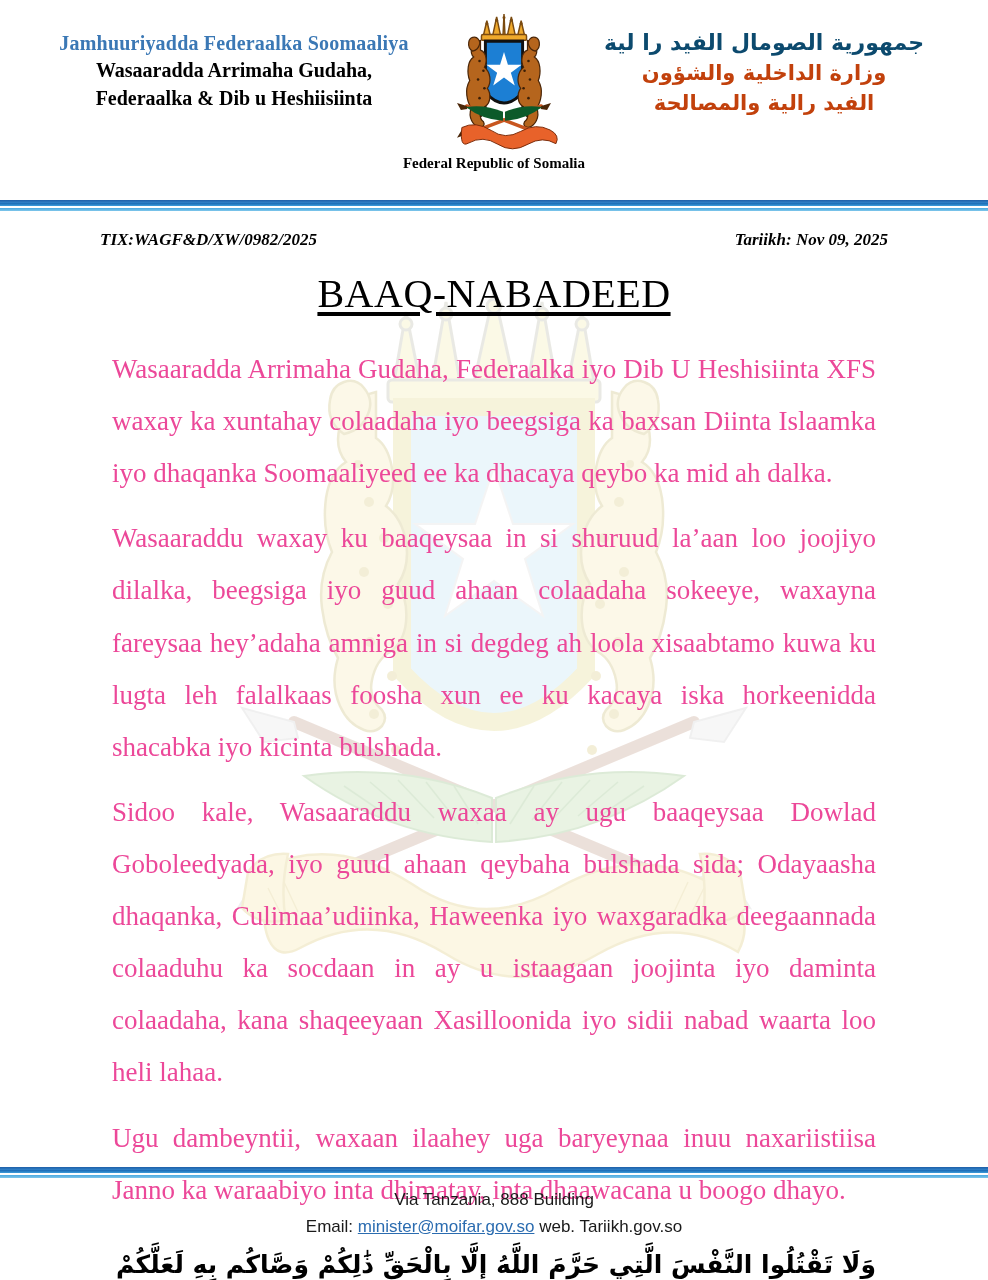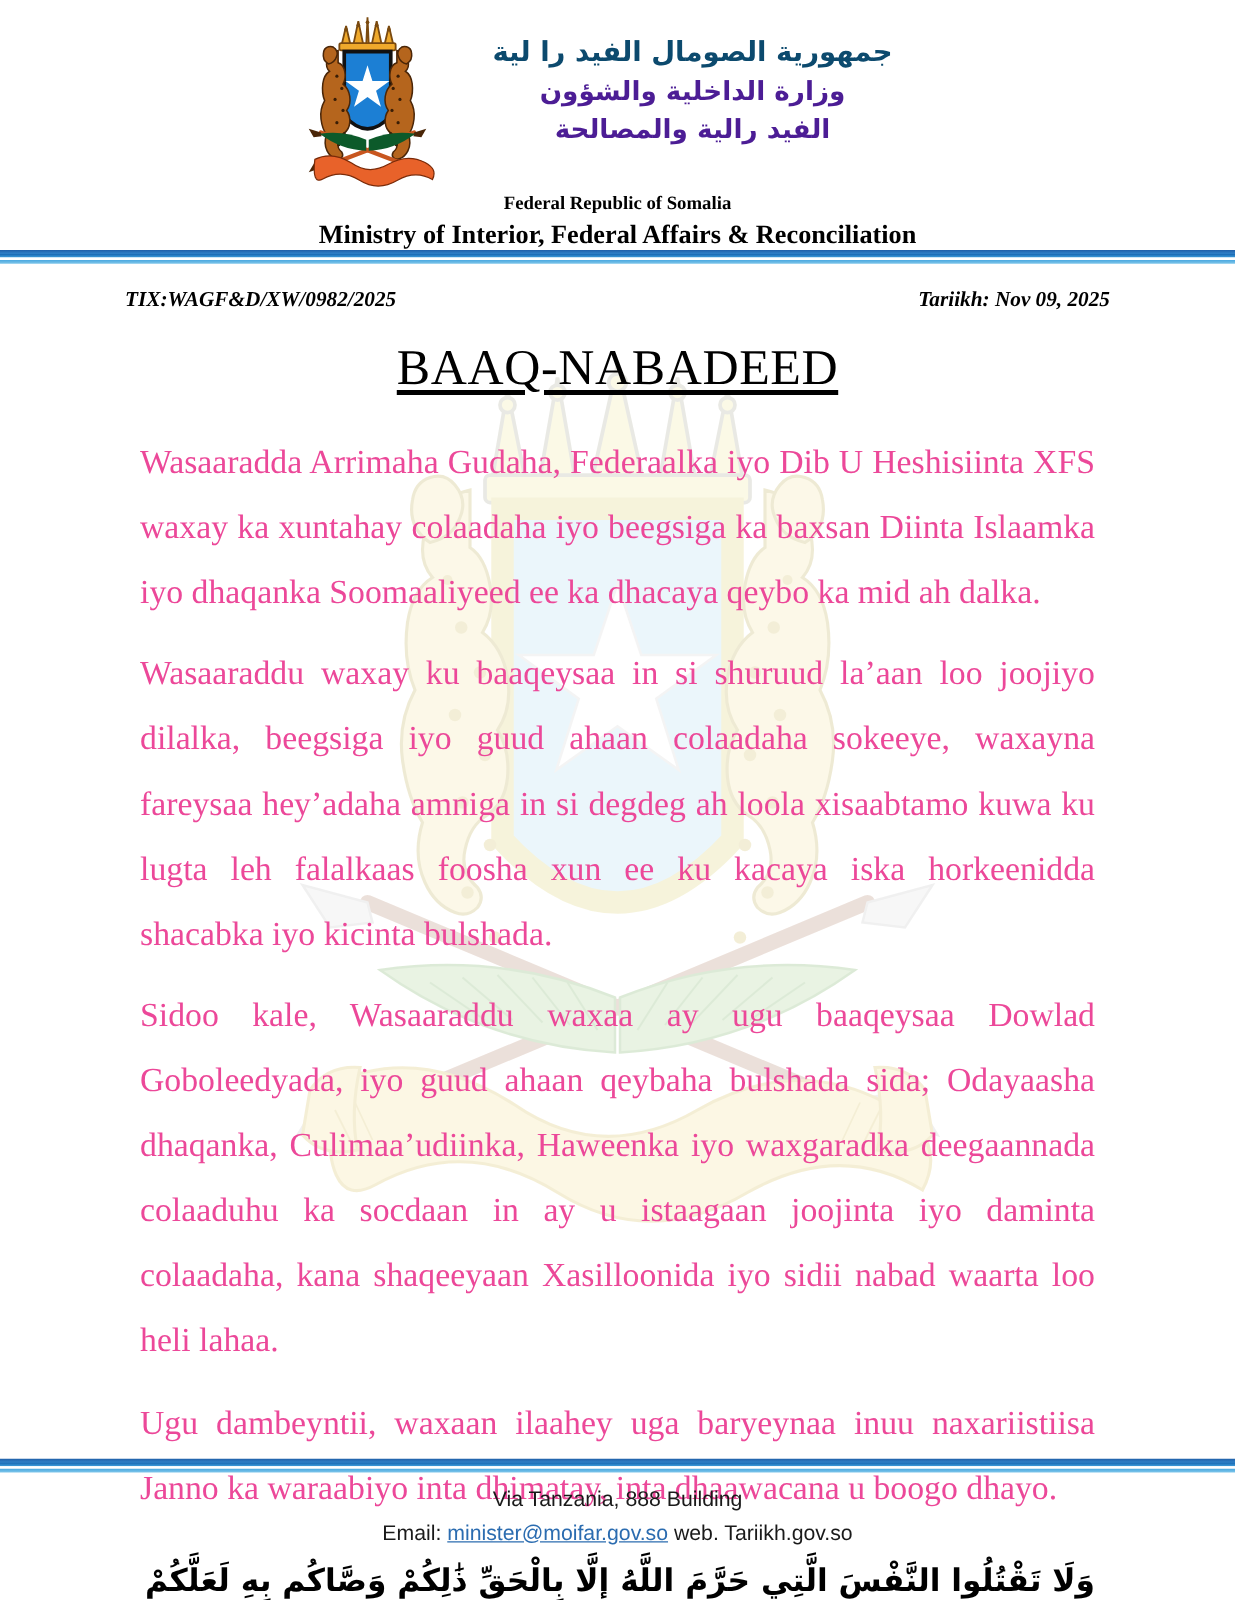--- a/index.html
+++ b/index.html
@@ -83,21 +83,21 @@
     font-family: "DejaVu Sans", sans-serif;
     font-size: 22px;
     font-weight: bold;
     color: #0c4a6e;
     line-height: 1.35;
   }
   .arabic-line2 {
     font-family: "DejaVu Sans", sans-serif;
     font-size: 21px;
     font-weight: bold;
-    color: #4c1d95;
+    color: #c2410c;
     line-height: 1.45;
   }
 
   .lh-en {
     text-align: center;
     margin-top: 2px;
   }
   .en-line1 {
     font-family: "Liberation Serif", serif;
     font-size: 15px;
@@ -325,20 +325,25 @@
       <path d="M124 636 l14 28"></path>
         <path d="M140 630 l14 30"></path>
       <path d="M560 636 l-14 28"></path>
         <path d="M544 630 l-14 30"></path>
     </g>
   </svg>
 </div>
 
 <div class="letterhead">
   <div class="lh-row">
+    <div class="lh-left">
+      <div class="somali-line1">Jamhuuriyadda Federaalka Soomaaliya</div>
+      <div class="somali-line2">Wasaaradda Arrimaha Gudaha,</div>
+      <div class="somali-line2">Federaalka &amp; Dib u Heshiisiinta</div>
+    </div>
 
     <div class="lh-crest">
       <svg viewBox="0 0 240 290" xmlns="http://www.w3.org/2000/svg" aria-hidden="true">
 
         <g fill="#efa92c" stroke="#7a4a10" stroke-width="3">
           <path d="M78 52 L85 22 L92 52 Z"></path>
           <path d="M97 52 L105 14 L113 52 Z"></path>
           <path d="M118 52 L120 8 L122 52 Z"></path>
           <path d="M127 52 L135 14 L143 52 Z"></path>
           <path d="M148 52 L155 22 L162 52 Z"></path>
@@ -416,21 +421,20 @@
 
     <div class="lh-right">
       <div class="arabic-line1">جمهورية الصومال الفيد را لية</div>
       <div class="arabic-line2">وزارة الداخلية والشؤون</div>
       <div class="arabic-line2">الفيد رالية والمصالحة</div>
     </div>
   </div>
 
   <div class="lh-en">
     <div class="en-line1">Federal Republic of Somalia</div>
-    <div class="en-line2">Ministry of Interior, Federal Affairs &amp; Reconciliation</div>
   </div>
 </div>
 
 <div class="divider">
   <div class="bar-thick"></div>
   <div class="bar-gap"></div>
   <div class="bar-thin"></div>
 </div>
 
 <div class="meta-row">

